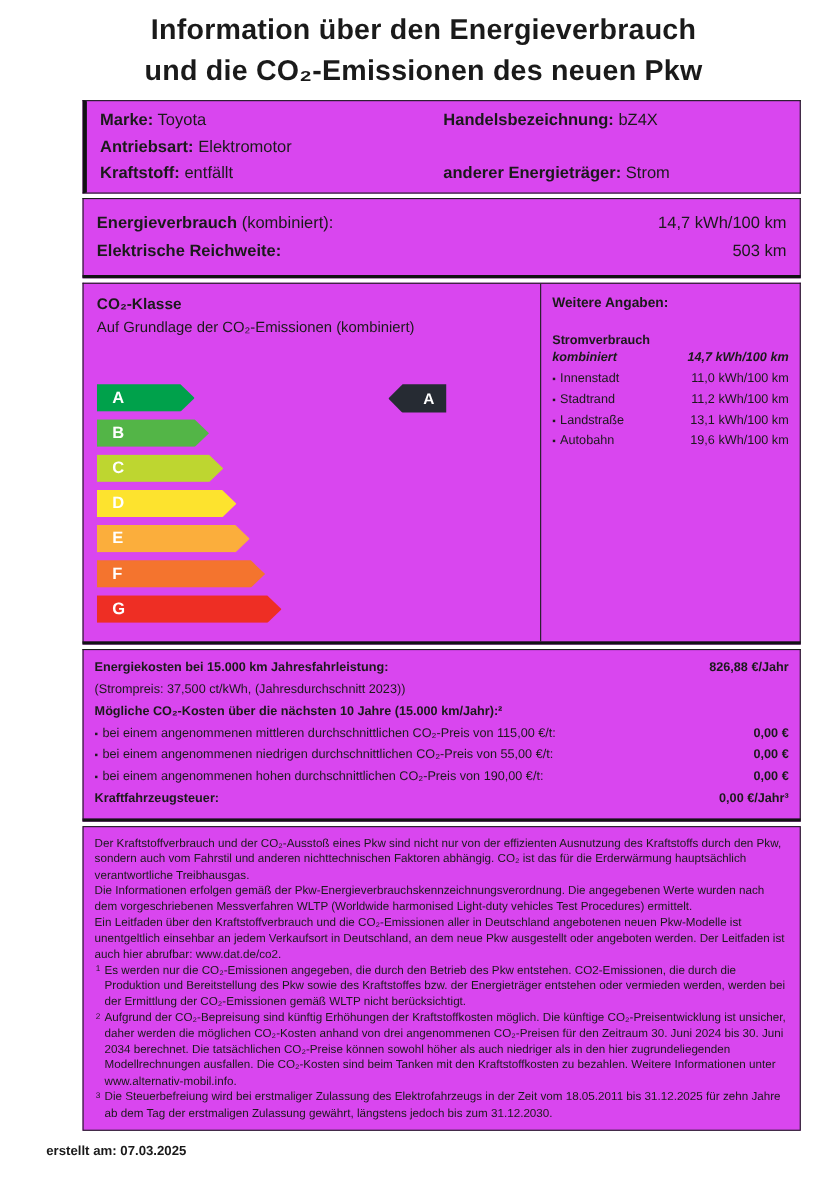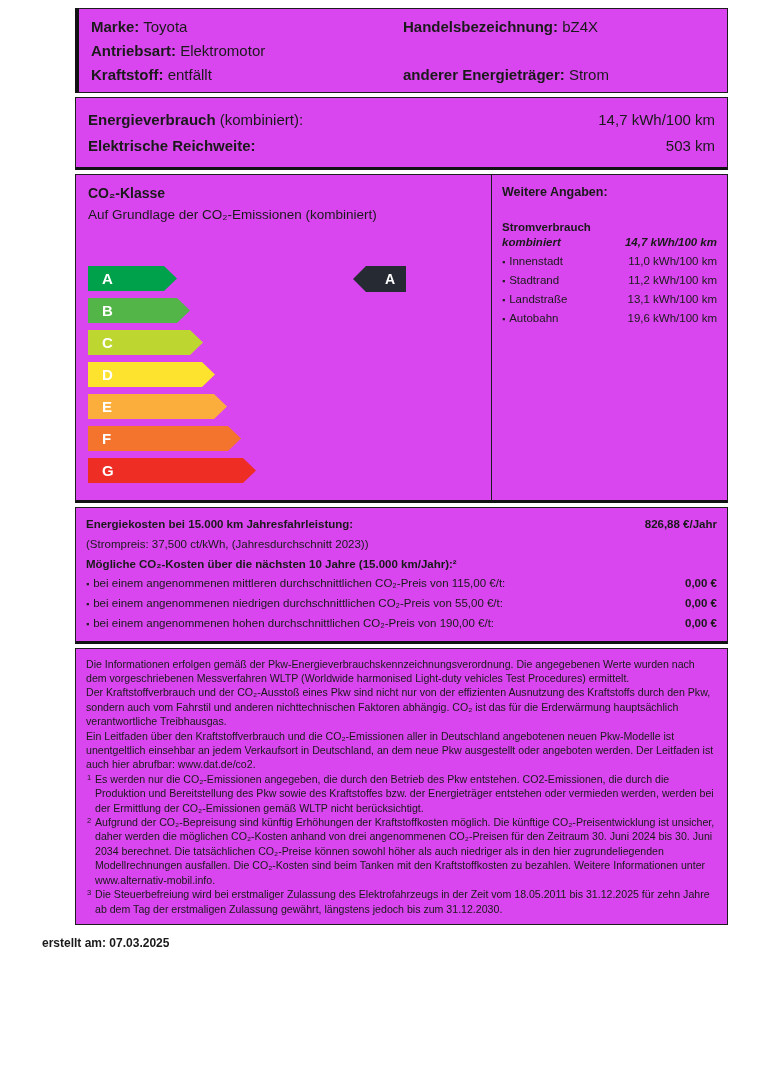--- a/index.html
+++ b/index.html
@@ -61,20 +61,24 @@
   .footnote sup { position:absolute; left:1px; top:1px; font-size:7.5px; }
 
   
   .footer { display:flex; justify-content:space-between; font-size:12px; font-weight:bold; margin-top:11px; }
 </style>
 </head>
 <body>
 
 <div class="page">
 
+  <div class="title">
+    <div>Information über den Energieverbrauch</div>
+    <div>und die CO₂-Emissionen des neuen Pkw</div>
+  </div>
 
   <div class="box box-vehicle">
     <div>
       <span class="lbl">Marke:</span>
       <span>Toyota</span>
     </div>
     <div>
       <span class="lbl">Handelsbezeichnung:</span>
       <span>bZ4X</span>
     </div>
@@ -164,25 +168,29 @@
       <span class="k-val">0,00 €</span>
     </div>
     <div class="k-row">
       <span><span class="bullet">▪</span><span>bei einem angenommenen niedrigen durchschnittlichen CO₂-Preis von 55,00 €/t:</span></span>
       <span class="k-val">0,00 €</span>
     </div>
     <div class="k-row">
       <span><span class="bullet">▪</span><span>bei einem angenommenen hohen durchschnittlichen CO₂-Preis von 190,00 €/t:</span></span>
       <span class="k-val">0,00 €</span>
     </div>
+    <div class="k-row">
+      <span class="lbl">Kraftfahrzeugsteuer:</span>
+      <span class="k-val">0,00 €/Jahr³</span>
+    </div>
   </div>
 
   <div class="box box-fine fine">
+    <p>Der Kraftstoffverbrauch und der CO₂-Ausstoß eines Pkw sind nicht nur von der effizienten Ausnutzung des Kraftstoffs durch den Pkw, sondern auch vom Fahrstil und anderen nichttechnischen Faktoren abhängig. CO₂ ist das für die Erderwärmung hauptsächlich verantwortliche Treibhausgas.</p>
     <p>Die Informationen erfolgen gemäß der Pkw-Energieverbrauchskennzeichnungsverordnung. Die angegebenen Werte wurden nach dem vorgeschriebenen Messverfahren WLTP (Worldwide harmonised Light-duty vehicles Test Procedures) ermittelt.</p>
-    <p>Der Kraftstoffverbrauch und der CO₂-Ausstoß eines Pkw sind nicht nur von der effizienten Ausnutzung des Kraftstoffs durch den Pkw, sondern auch vom Fahrstil und anderen nichttechnischen Faktoren abhängig. CO₂ ist das für die Erderwärmung hauptsächlich verantwortliche Treibhausgas.</p>
     <p>Ein Leitfaden über den Kraftstoffverbrauch und die CO₂-Emissionen aller in Deutschland angebotenen neuen Pkw-Modelle ist unentgeltlich einsehbar an jedem Verkaufsort in Deutschland, an dem neue Pkw ausgestellt oder angeboten werden. Der Leitfaden ist auch hier abrufbar: www.dat.de/co2.</p>
     <div class="footnote">
       <sup>1</sup>
       <span>Es werden nur die CO₂-Emissionen angegeben, die durch den Betrieb des Pkw entstehen. CO2-Emissionen, die durch die Produktion und Bereitstellung des Pkw sowie des Kraftstoffes bzw. der Energieträger entstehen oder vermieden werden, werden bei der Ermittlung der CO₂-Emissionen gemäß WLTP nicht berücksichtigt.</span>
     </div>
     <div class="footnote">
       <sup>2</sup>
       <span>Aufgrund der CO₂-Bepreisung sind künftig Erhöhungen der Kraftstoffkosten möglich. Die künftige CO₂-Preisentwicklung ist unsicher, daher werden die möglichen CO₂-Kosten anhand von drei angenommenen CO₂-Preisen für den Zeitraum 30. Juni 2024 bis 30. Juni 2034 berechnet. Die tatsächlichen CO₂-Preise können sowohl höher als auch niedriger als in den hier zugrundeliegenden Modellrechnungen ausfallen. Die CO₂-Kosten sind beim Tanken mit den Kraftstoffkosten zu bezahlen. Weitere Informationen unter www.alternativ-mobil.info.</span>
     </div>
     <div class="footnote">

